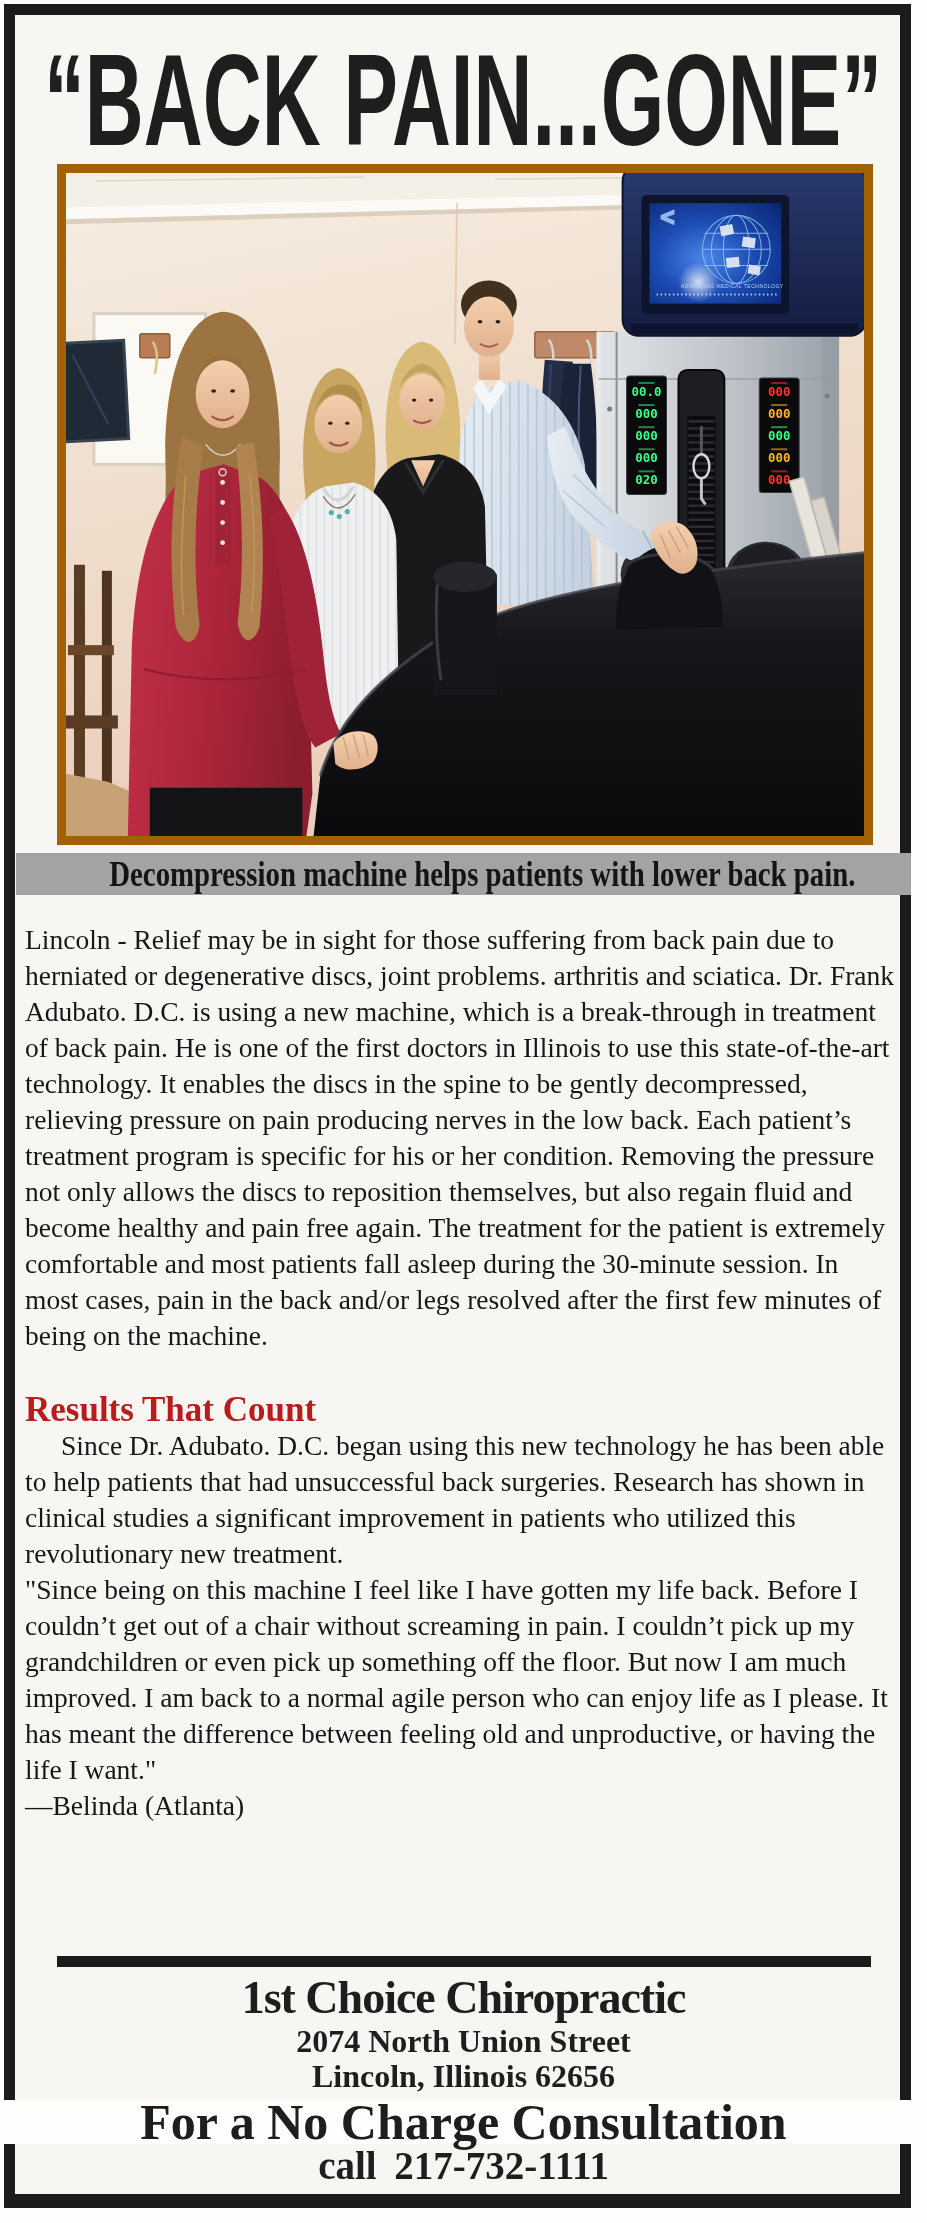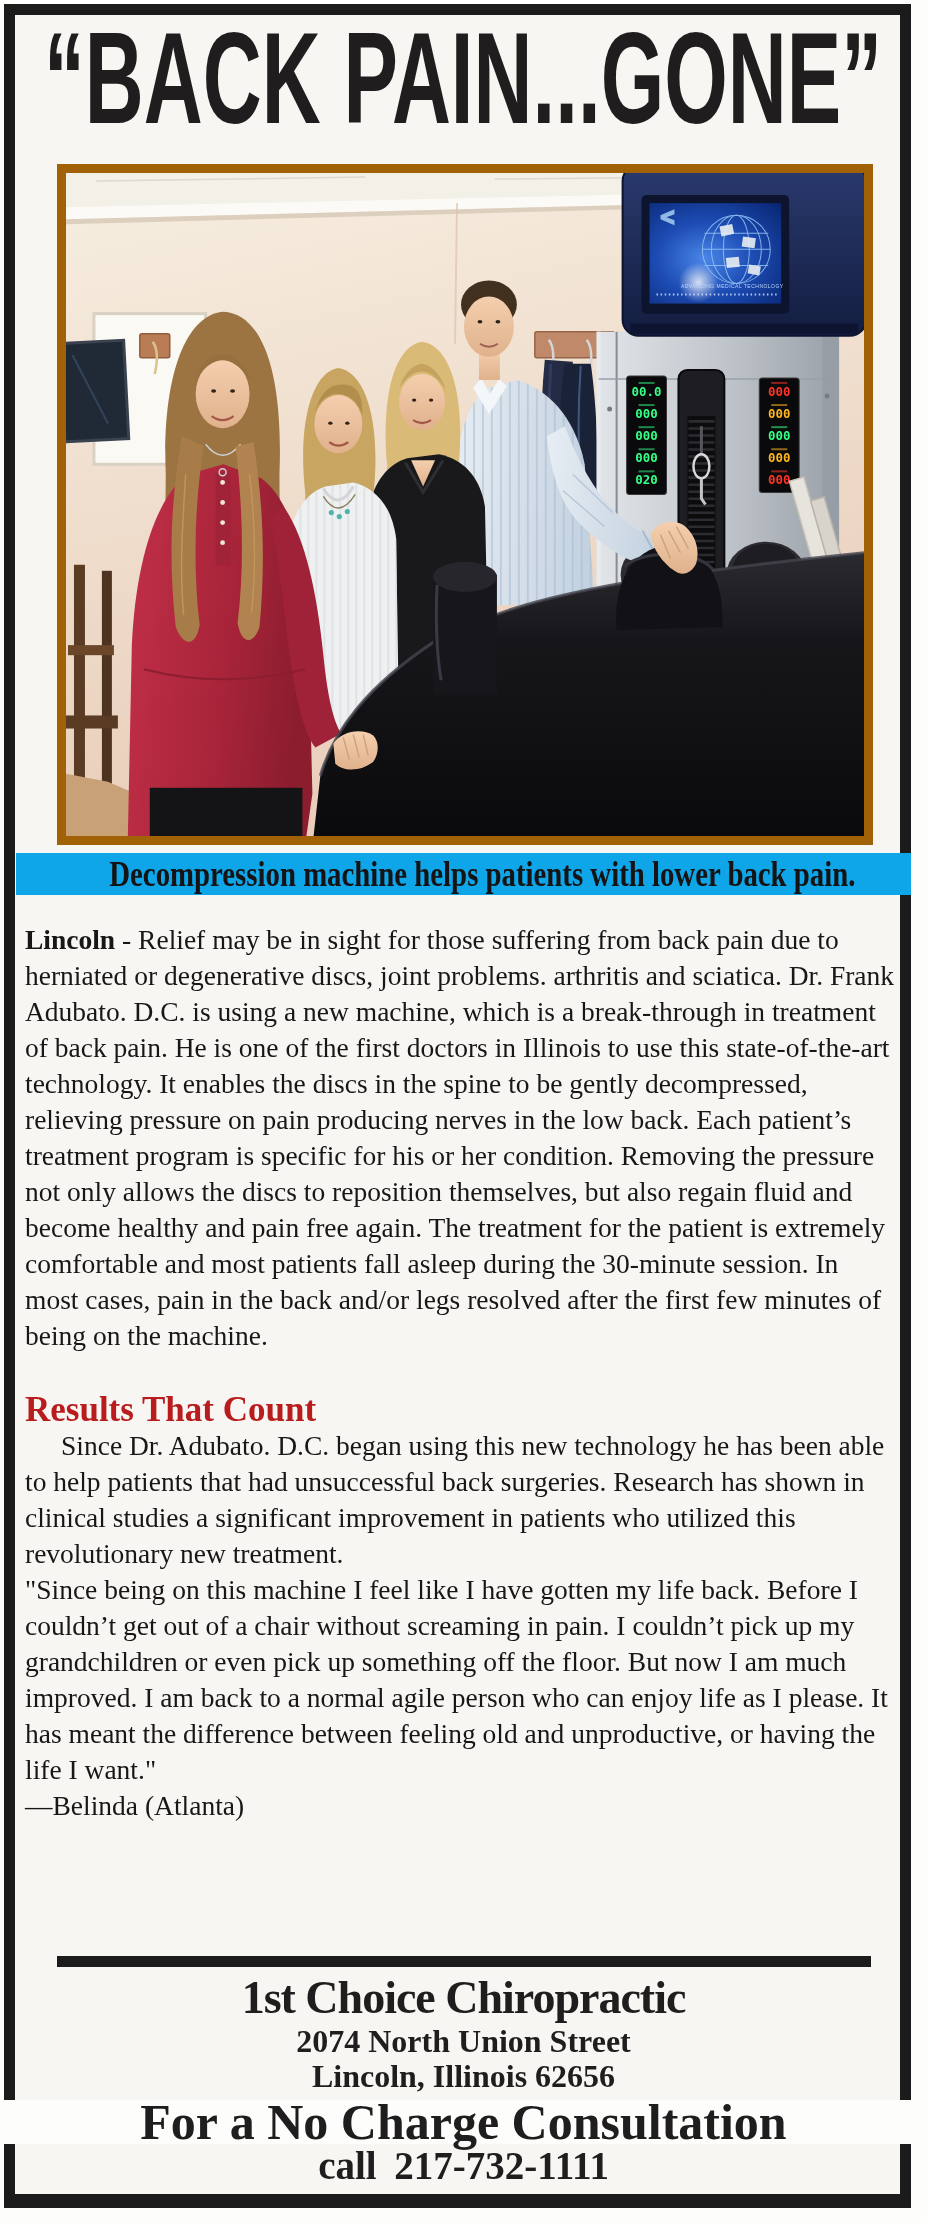--- a/index.html
+++ b/index.html
@@ -1,29 +1,29 @@
 <!DOCTYPE html>
 <html><head>
 <meta charset="utf-8">
 <style>
   html,body{margin:0;padding:0;background:#ffffff;}
   .page{position:relative;width:927px;height:2223px;background:#fdfdfc;overflow:hidden;
         font-family:"Liberation Serif",serif;color:#1c1a1a;}
   .frame{position:absolute;left:4px;top:4px;width:907px;height:2204px;box-sizing:border-box;
          border:11px solid #1b1b1b;border-bottom-width:14px;background:#f7f6f2;}
-  .headline-wrap{position:absolute;left:33px;top:5px;width:860px;height:128px;}
+  .headline-wrap{position:absolute;left:33px;top:27px;width:860px;height:128px;}
   .photo-frame{position:absolute;left:57px;top:164px;width:816px;height:681px;box-sizing:border-box;
                border:9px solid #a16207;background:#e9d4c4;}
   .photo-frame svg{display:block;}
-  .caption{position:absolute;left:16px;top:853px;width:895px;text-align:center;background:#0ea5e9;}
+  .caption{position:absolute;left:16px;top:853px;width:895px;text-align:center;background:#a3a3a3;}
   .caption span{display:inline-block;font-weight:bold;font-size:36px;line-height:42px;
                 transform:scaleX(0.80);transform-origin:50% 50%;white-space:nowrap;color:#151313;}
   .article{position:absolute;left:25px;top:922px;width:873px;font-size:27.5px;line-height:36px;color:#181717;}
   .article p{margin:0;}
-  .article .lead-label{font-weight:bold;}
+  .article .lead-label{font-weight:normal;}
   .article h2{font-size:35px;line-height:36px;font-weight:bold;margin:38px 0 0 0;color:#b91c1c;}
   .article .indented{text-indent:36px;}
   .divider-bar{position:absolute;left:57px;top:1956px;width:814px;height:11px;background:#1b1b1b;}
   .footer{position:absolute;left:0;top:1972px;width:927px;text-align:center;font-weight:bold;color:#1f1d1e;}
   .f-name{font-size:46px;line-height:52px;letter-spacing:-1px;}
   .f-addr{font-size:32px;line-height:35px;}
   .f-cta{font-size:50px;line-height:44px;margin-top:6px;background:#fdfdfb;}
   .f-phone{font-size:39px;line-height:44px;word-spacing:8px;}
 </style>
 </head>

